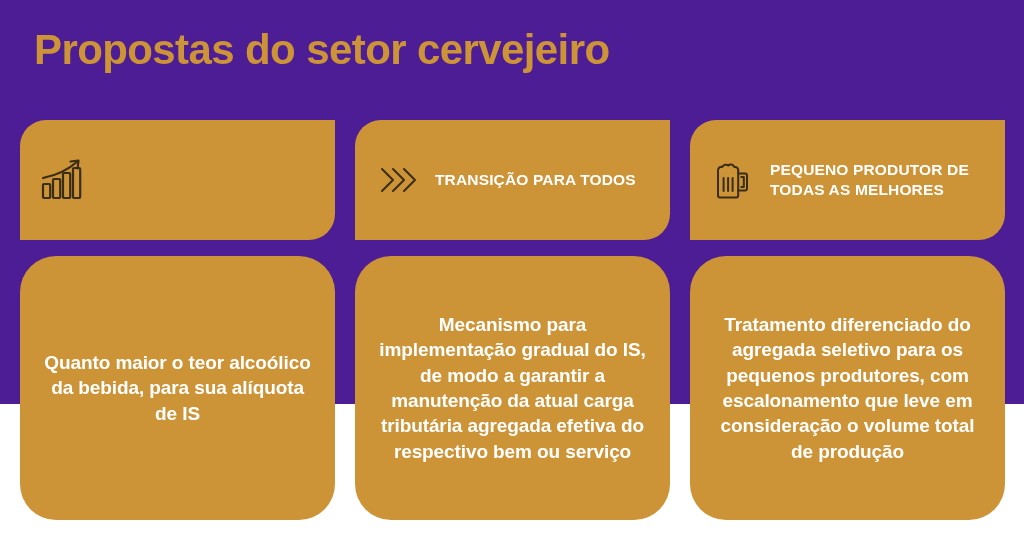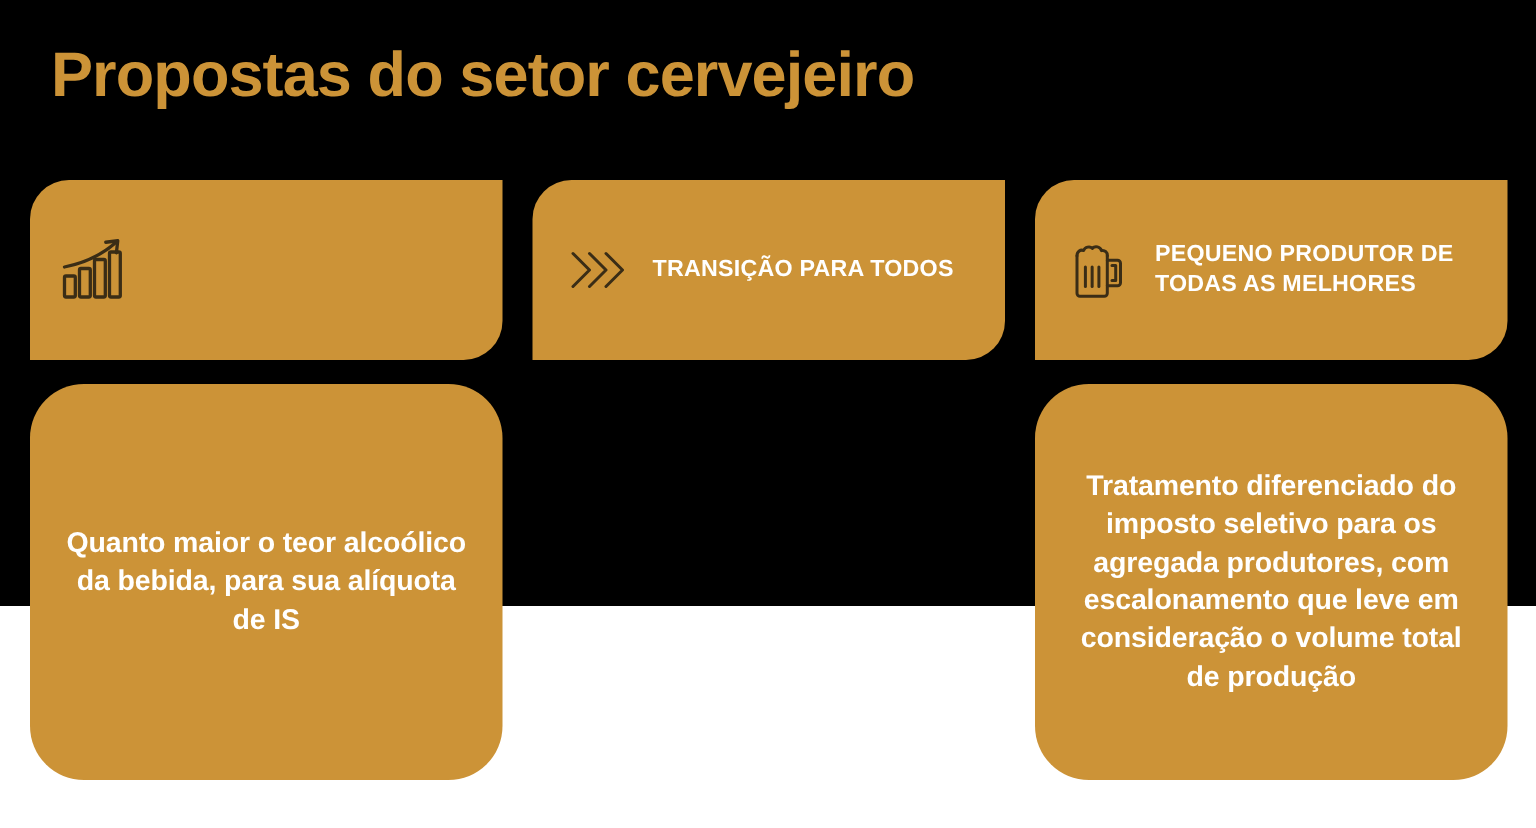--- a/index.html
+++ b/index.html
@@ -9,21 +9,21 @@
     height: 552px;
     background: #ffffff;
     font-family: "Liberation Sans", sans-serif;
     overflow: hidden;
   }
 
   #slide {
     position: relative;
     width: 1024px;
     height: 404px;
-    background: #000000;
+    background: #4c1d95;
   }
 
   
   #slide-title {
     position: absolute;
     left: 34px;
     top: 26px;
     font-size: 42px;
     font-weight: bold;
     letter-spacing: -0.6px;
@@ -134,20 +134,23 @@
         <span class="header-icon">
           <svg width="46" height="46" viewBox="0 0 46 46" fill="none" stroke="#3a2d16" stroke-width="2" stroke-linecap="round" stroke-linejoin="round">
             <path d="M8 12 L19 23 L8 34"></path>
             <path d="M19 12 L30 23 L19 34"></path>
             <path d="M30 12 L41 23 L30 34"></path>
           </svg>
         </span>
         <span class="header-label">TRANSIÇÃO PARA TODOS</span>
       </div>
 
+      <div class="body-card">
+        <span class="body-text">Mecanismo para implementação gradual do IS, de modo a garantir a manutenção da atual carga tributária agregada efetiva do respectivo bem ou serviço</span>
+      </div>
     </div>
 
     <div class="column">
 
       <div class="header-card">
         <span class="header-icon">
           <svg width="46" height="46" viewBox="0 0 46 46" fill="none" stroke="#3a2d16" stroke-width="2" stroke-linecap="round" stroke-linejoin="round">
             <path d="M9 13.5 C9 10.6, 11.4 9.2, 13.4 10 C14.3 7.6, 17.6 6.9, 19.3 8.6
                      C21 6.6, 24.6 7.4, 25.3 10.1 C27.6 9.6, 29.4 11.3, 29.2 13.6"></path>
             <path d="M9 13.5 L9 38.5 C9 39.6, 9.9 40.5, 11 40.5 L27.2 40.5
@@ -157,18 +160,18 @@
             <path d="M32.3 20 L34.8 20 L34.8 30 L32.3 30"></path>
             <path d="M14.6 21 L14.6 34"></path>
             <path d="M19.1 21 L19.1 34"></path>
             <path d="M23.6 21 L23.6 34"></path>
           </svg>
         </span>
         <span class="header-label">PEQUENO PRODUTOR DE TODAS AS MELHORES</span>
       </div>
 
       <div class="body-card">
-        <span class="body-text">Tratamento diferenciado do imposto seletivo para os agregada produtores, com escalonamento que leve em consideração o volume total de produção</span>
+        <span class="body-text">Tratamento diferenciado do agregada seletivo para os pequenos produtores, com escalonamento que leve em consideração o volume total de produção</span>
       </div>
     </div>
 
   </div>
 </div>
 
 </body></html>

